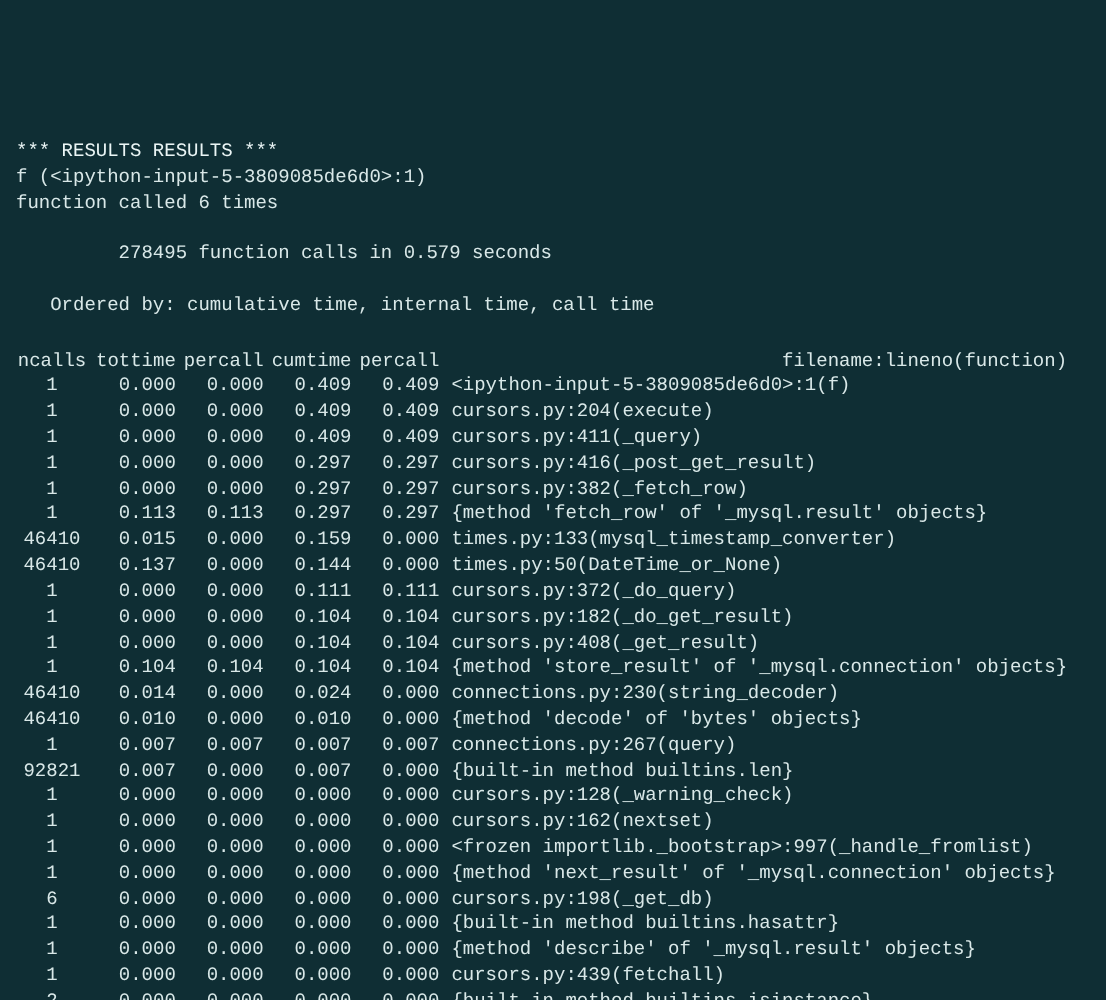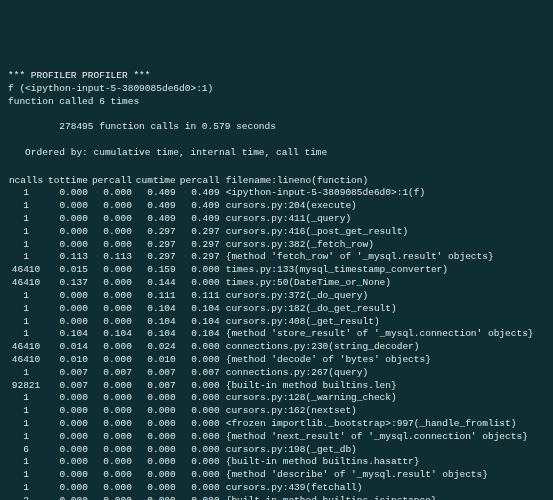--- a/index.html
+++ b/index.html
@@ -9,38 +9,38 @@
       font-family: "Menlo", "Consolas", "Courier New", monospace;
       font-size: 9.5px;
       line-height: 1.35;
       padding: 6px 8px;
       width: 553px;
       height: 500px;
       overflow: hidden;
       white-space: pre;
     }
     .hdr-title { color: #eaf5f5; }
-    .col-head { color: #d9e8e8; }
+    .col-head { color: #d9e8e8; text-align: right; }
     table { border-collapse: collapse; margin-top: 2px; }
     td { padding: 0 0; }
     .num { text-align: right; padding-right: 4px; }
     .c-ncalls { min-width: 40px; text-align: center; padding-right: 4px; }
     .c-tot { min-width: 42px; }
     .c-per1 { min-width: 42px; }
     .c-cum { min-width: 42px; margin-left: 36px; }
     .c-per2 { min-width: 42px; }
     .c-file { padding-left: 2px; }
   </style>
 </head>
 <body>
 
 
 
 <div>
-<span class="hdr-title">*** PROFILER PROFILER ***</span>
+<span class="hdr-title">*** RESULTS RESULTS ***</span>
 <span>f (&lt;ipython-input-5-3809085de6d0&gt;:1)</span>
 <span>function called 6 times</span>
 
 <span>         278495 function calls in 0.579 seconds</span>
 
 <span>   Ordered by: cumulative time, internal time, call time</span>
 
 <table>
 <thead>
 <tr>

